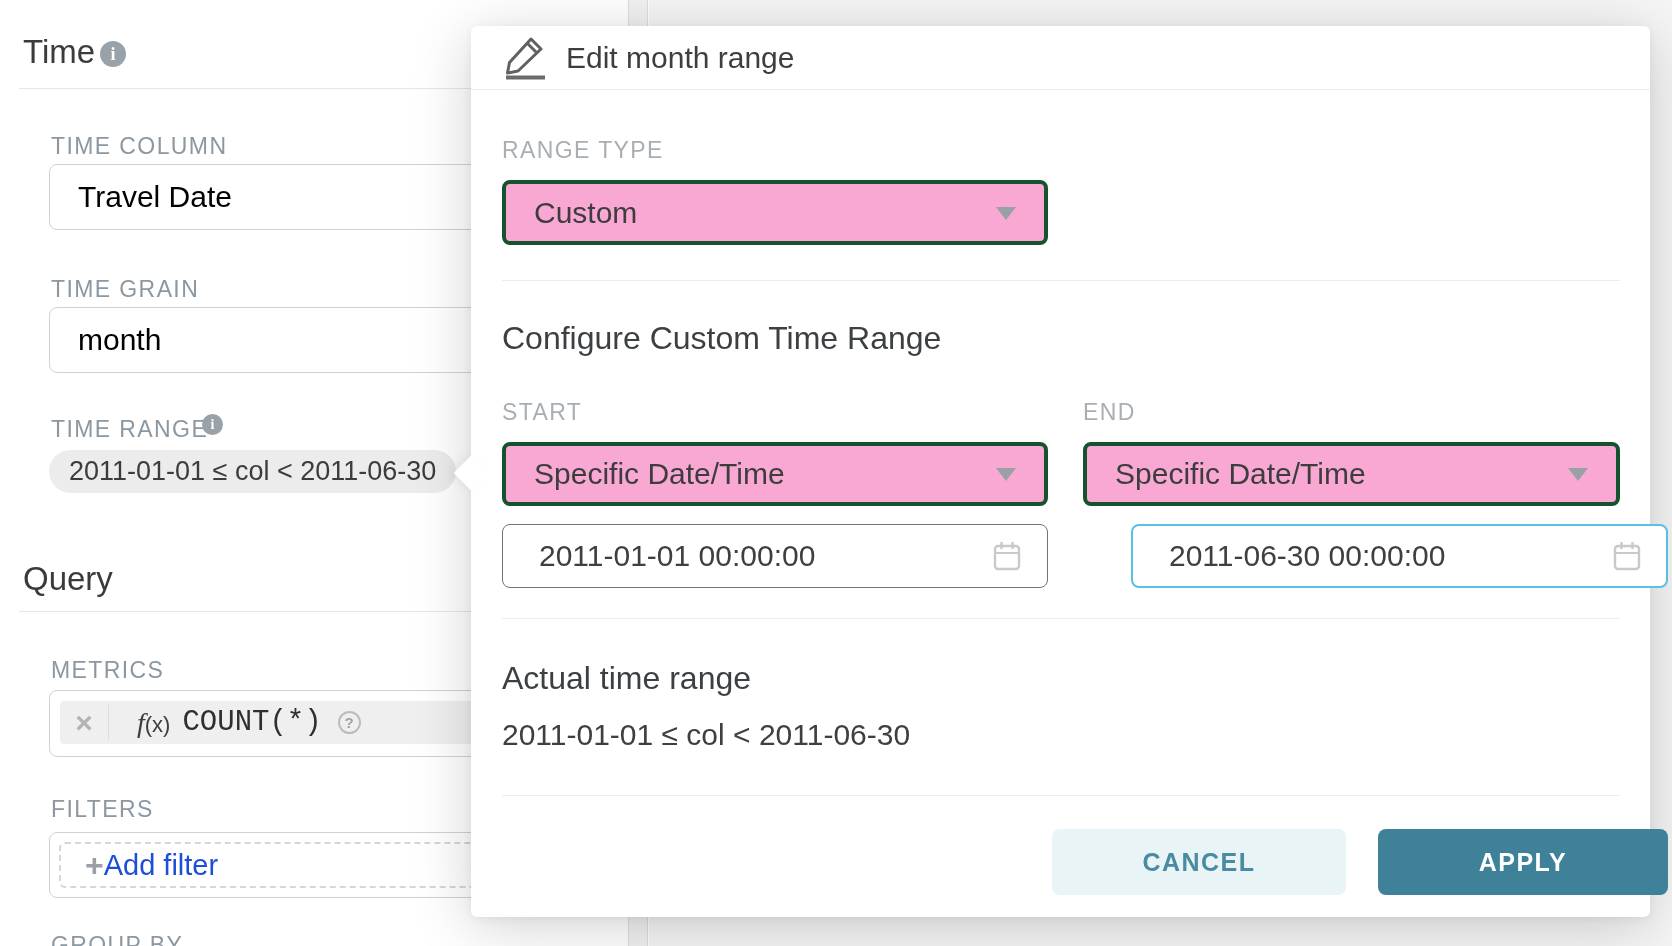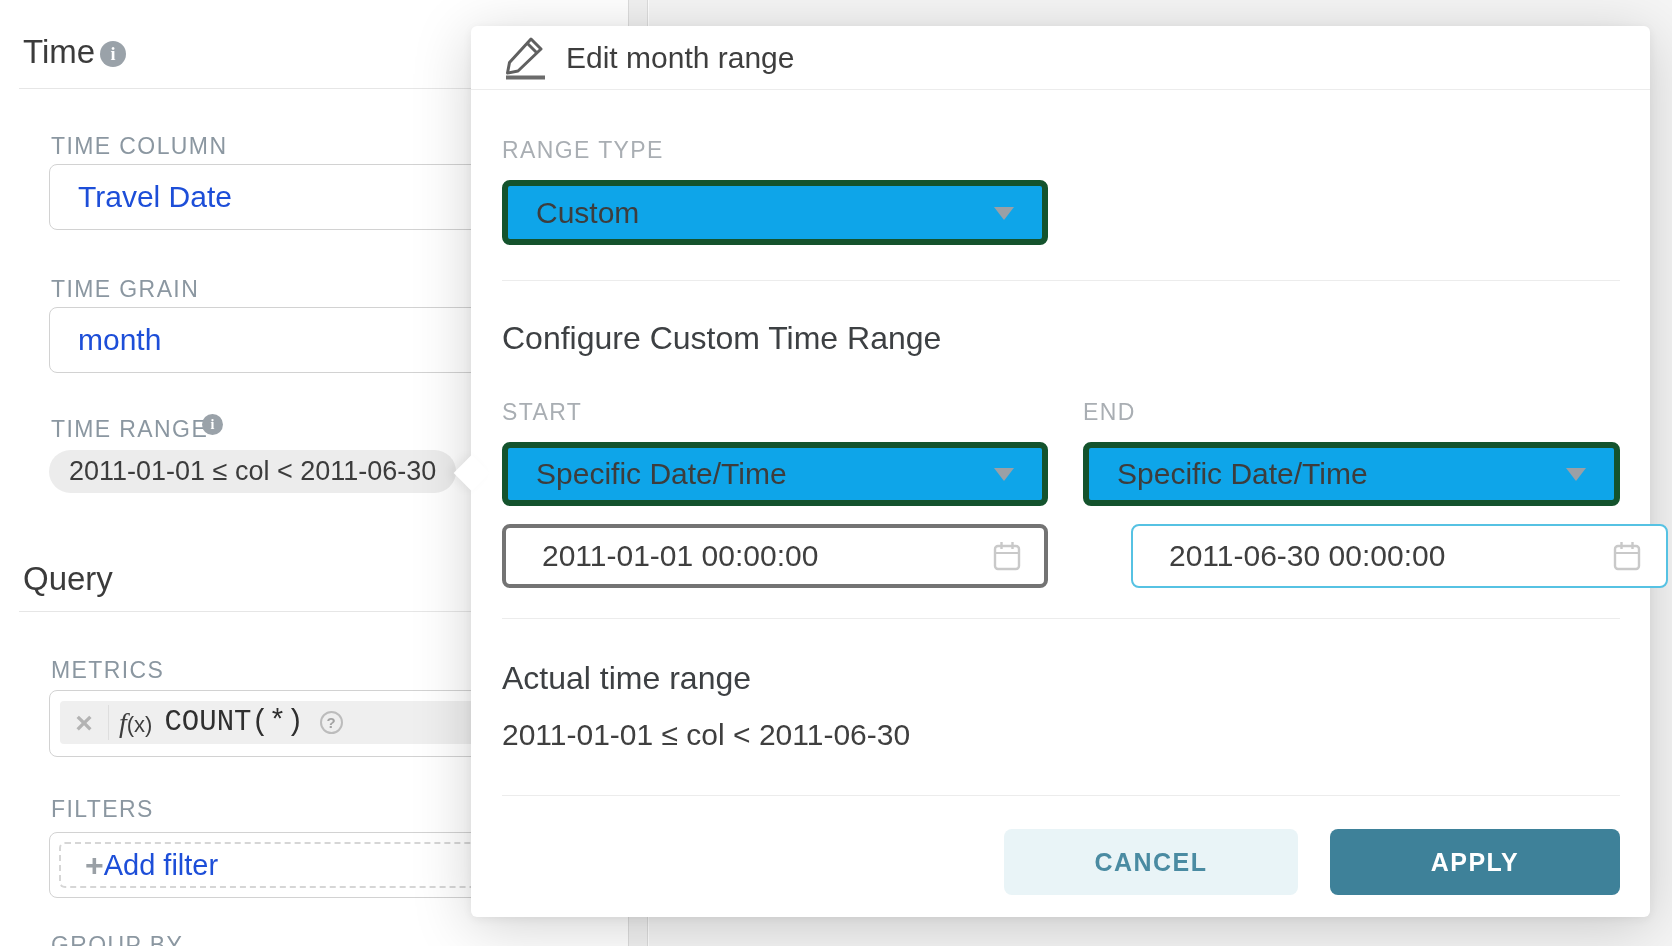--- a/index.html
+++ b/index.html
@@ -33,37 +33,37 @@
     position:absolute; font-size:23px; color:#8b97a1; letter-spacing:1.4px;
     white-space:nowrap;
   }
   .modal .ctl-label { color:#a9aeb3; }
 
   .field-box {
     position:absolute; background:#ffffff; border:1px solid #d2d2d2; border-radius:8px;
   }
   .field-text {
     position:absolute; left:28px; top:0; bottom:0; display:flex; align-items:center;
-    font-size:30px; color:#1d4ed8; white-space:nowrap;
+    font-size:30px; color:#000000; white-space:nowrap;
   }
 
   .pill {
     position:absolute; left:49px; top:450px; height:43px; padding:0 20px;
     background:#ececec; border-radius:22px; display:inline-flex; align-items:center;
     font-size:27px; color:#3c3c3c; white-space:nowrap; cursor:pointer;
   }
 
   
   .metric-box { position:absolute; left:49px; top:690px; width:571px; height:67px;
                 border:1px solid #d2d2d2; border-radius:8px; background:#fff; }
   .metric-chip { position:absolute; left:10px; top:10px; right:8px; height:43px;
                  background:#efefef; border-radius:4px; display:flex; align-items:center; }
   .chip-close { width:48px; text-align:center; font-size:30px; font-weight:600; color:#b3b3b3; cursor:pointer; }
   .chip-sep { width:1px; align-self:stretch; margin:4px 0; background:#dedede; }
-  .chip-fx { margin-left:10px; font-size:26px; color:#3d3d3d; white-space:nowrap; }
+  .chip-fx { margin-left:28px; font-size:26px; color:#3d3d3d; white-space:nowrap; }
   .chip-fx i { font-family:"Liberation Serif", serif; font-style:italic; font-size:28px; }
   .chip-fx span { font-size:22px; }
   .chip-metric { margin-left:12px; font-size:29px; color:#2f2f2f; white-space:nowrap;font-family:Liberation Mono, monospace; }
   .chip-help { margin-left:16px; width:23px; height:23px; border:2px solid #bcbcbc; border-radius:50%;
                display:flex; align-items:center; justify-content:center;
                font-size:15px; color:#a3a3a3; font-weight:700; }
 
   
   .addfilter-outer { position:absolute; left:49px; top:832px; width:571px; height:66px;
                      border:1px solid #d2d2d2; border-radius:8px; background:#fff; }
@@ -88,46 +88,46 @@
   .modal-title { position:absolute; left:95px; top:0; height:63px; display:flex; align-items:center;
                  font-size:30px; color:#3e3e3e; }
   .edit-icon { position:absolute; left:33px; top:10px; }
   .modal-hdr-div { position:absolute; left:0; right:0; top:63px; height:1px; background:#ececec; }
 
   .m-div { position:absolute; left:31px; width:1118px; height:1px; background:#ececec; }
 
   .m-heading { position:absolute; left:31px; font-size:32px; color:#3d4043; white-space:nowrap; }
 
   .select-box {
-    position:absolute; height:65px; background:#0ea5e9; border:6px solid #14532d; border-radius:8px;
+    position:absolute; height:65px; background:#f9a8d4; border:4px solid #14532d; border-radius:8px;
     cursor:pointer;
   }
   .select-text { position:absolute; left:28px; top:0; bottom:0; display:flex; align-items:center;
                  font-size:30px; color:#3d3d3d; white-space:nowrap; }
   .caret {
     position:absolute; right:28px; top:50%; margin-top:-6px; width:0; height:0;
     border-left:10px solid transparent; border-right:10px solid transparent;
     border-top:13px solid #9aa0a6;
   }
 
   .date-input-wrap { position:absolute; height:64px; }
   .date-input {
-    width:100%; height:100%; border:4px solid #737373; border-radius:8px;
+    width:100%; height:100%; border:1px solid #737373; border-radius:8px;
     padding:0 70px 0 36px; font-family:"Liberation Sans", sans-serif;
     font-size:30px; color:#3f3f3f; background:#fff; outline:none;
   }
   .date-input.focused { border:2px solid #56c2e3; }
   .cal-icon { position:absolute; right:26px; top:50%; margin-top:-16px; pointer-events:none; }
 
   .actual-value { position:absolute; left:31px; font-size:30px; color:#3f3f3f; white-space:nowrap; }
 
   .btn {
     position:absolute; top:803px; height:66px; border:none; border-radius:8px;
     font-family:"Liberation Sans", sans-serif; font-size:25px; font-weight:700;
-    letter-spacing:1.5px; cursor:pointer;
+    letter-spacing:1.5px; cursor:pointer;margin-left:48px;
   }
   .btn-cancel { left:533px; width:294px; background:#e9f4f7; color:#4a8ba2; }
   .btn-apply  { left:859px; width:290px; background:#3e8199; color:#ffffff; }
 </style>
 </head>
 <body>
 
 <div id="stage">
 
   <div class="bg-right"></div>

